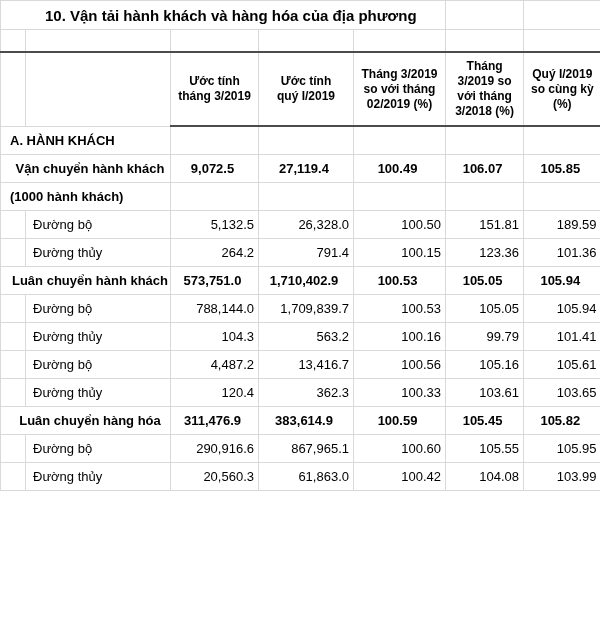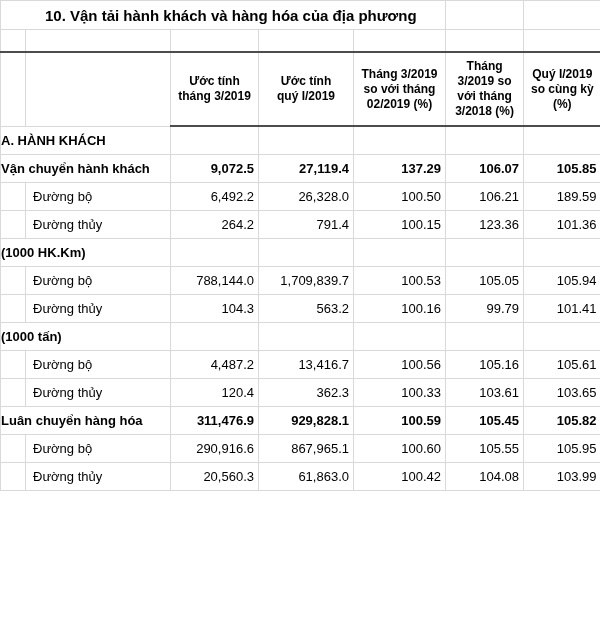--- a/index.html
+++ b/index.html
@@ -49,24 +49,24 @@
     white-space: pre-line;
     padding: 0 2px;
   }
 
   
   tr.data-row td {
     height: 27px;
     font-size: 13px;
     white-space: nowrap;
   }
-  td.cell-label { padding-left: 0; }
+  td.cell-label { padding-left: 9px; }
   tr.row-detail td.cell-label { padding-left: 7px; }
   td.cell-num { text-align: right; padding-right: 4px; }
-  tr.row-total td { font-weight: bold; }
+  tr.row-total td { font-weight: bold; text-align: center; }
   tr.row-section td.cell-label,
   tr.row-unit td.cell-label { font-weight: bold; }
 </style>
 </head>
 <body>
 
 <table class="report">
   <colgroup>
     <col style="width:25px">
       <col style="width:145px">
@@ -114,76 +114,76 @@
         <td class="cell-num"></td>
         <td class="cell-num"></td>
         <td class="cell-num"></td>
         <td class="cell-num"></td>
         <td class="cell-num"></td>
       </tr>
       <tr class="data-row row-total">
         <td class="cell-label" colspan="2">Vận chuyển hành khách</td>
         <td class="cell-num">9,072.5</td>
         <td class="cell-num">27,119.4</td>
-        <td class="cell-num">137.29</td>
+        <td class="cell-num">100.49</td>
         <td class="cell-num">106.07</td>
         <td class="cell-num">105.85</td>
       </tr>
-      <tr class="data-row row-detail">
-        <td class="cell-indent"></td>
-        <td class="cell-label">Đường bộ</td>
-        <td class="cell-num">6,492.2</td>
+      <tr class="data-row row-unit">
+        <td class="cell-label" colspan="2">(1000 hành khách)</td>
+        <td class="cell-num"></td>
+        <td class="cell-num"></td>
+        <td class="cell-num"></td>
+        <td class="cell-num"></td>
+        <td class="cell-num"></td>
+      </tr>
+      <tr class="data-row row-detail">
+        <td class="cell-indent"></td>
+        <td class="cell-label">Đường bộ</td>
+        <td class="cell-num">5,132.5</td>
         <td class="cell-num">26,328.0</td>
         <td class="cell-num">100.50</td>
-        <td class="cell-num">106.21</td>
+        <td class="cell-num">151.81</td>
         <td class="cell-num">189.59</td>
       </tr>
       <tr class="data-row row-detail">
         <td class="cell-indent"></td>
         <td class="cell-label">Đường thủy</td>
         <td class="cell-num">264.2</td>
         <td class="cell-num">791.4</td>
         <td class="cell-num">100.15</td>
         <td class="cell-num">123.36</td>
         <td class="cell-num">101.36</td>
       </tr>
-      <tr class="data-row row-unit">
-        <td class="cell-label" colspan="2">(1000 HK.Km)</td>
-        <td class="cell-num"></td>
-        <td class="cell-num"></td>
-        <td class="cell-num"></td>
-        <td class="cell-num"></td>
-        <td class="cell-num"></td>
+      <tr class="data-row row-total">
+        <td class="cell-label" colspan="2">Luân chuyển hành khách</td>
+        <td class="cell-num">573,751.0</td>
+        <td class="cell-num">1,710,402.9</td>
+        <td class="cell-num">100.53</td>
+        <td class="cell-num">105.05</td>
+        <td class="cell-num">105.94</td>
       </tr>
       <tr class="data-row row-detail">
         <td class="cell-indent"></td>
         <td class="cell-label">Đường bộ</td>
         <td class="cell-num">788,144.0</td>
         <td class="cell-num">1,709,839.7</td>
         <td class="cell-num">100.53</td>
         <td class="cell-num">105.05</td>
         <td class="cell-num">105.94</td>
       </tr>
       <tr class="data-row row-detail">
         <td class="cell-indent"></td>
         <td class="cell-label">Đường thủy</td>
         <td class="cell-num">104.3</td>
         <td class="cell-num">563.2</td>
         <td class="cell-num">100.16</td>
         <td class="cell-num">99.79</td>
         <td class="cell-num">101.41</td>
       </tr>
-      <tr class="data-row row-unit">
-        <td class="cell-label" colspan="2">(1000 tấn)</td>
-        <td class="cell-num"></td>
-        <td class="cell-num"></td>
-        <td class="cell-num"></td>
-        <td class="cell-num"></td>
-        <td class="cell-num"></td>
-      </tr>
       <tr class="data-row row-detail">
         <td class="cell-indent"></td>
         <td class="cell-label">Đường bộ</td>
         <td class="cell-num">4,487.2</td>
         <td class="cell-num">13,416.7</td>
         <td class="cell-num">100.56</td>
         <td class="cell-num">105.16</td>
         <td class="cell-num">105.61</td>
       </tr>
       <tr class="data-row row-detail">
@@ -191,21 +191,21 @@
         <td class="cell-label">Đường thủy</td>
         <td class="cell-num">120.4</td>
         <td class="cell-num">362.3</td>
         <td class="cell-num">100.33</td>
         <td class="cell-num">103.61</td>
         <td class="cell-num">103.65</td>
       </tr>
       <tr class="data-row row-total">
         <td class="cell-label" colspan="2">Luân chuyển hàng hóa</td>
         <td class="cell-num">311,476.9</td>
-        <td class="cell-num">929,828.1</td>
+        <td class="cell-num">383,614.9</td>
         <td class="cell-num">100.59</td>
         <td class="cell-num">105.45</td>
         <td class="cell-num">105.82</td>
       </tr>
       <tr class="data-row row-detail">
         <td class="cell-indent"></td>
         <td class="cell-label">Đường bộ</td>
         <td class="cell-num">290,916.6</td>
         <td class="cell-num">867,965.1</td>
         <td class="cell-num">100.60</td>

